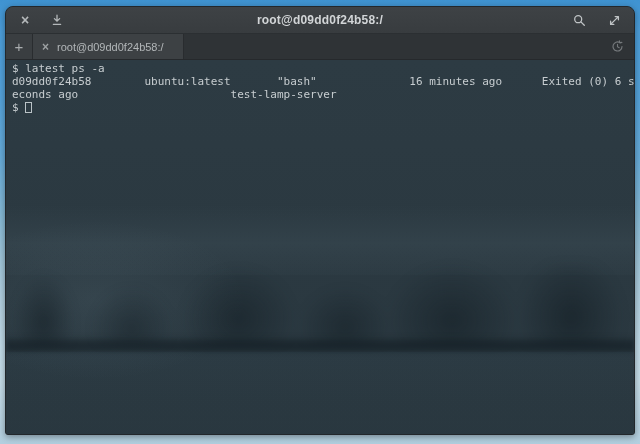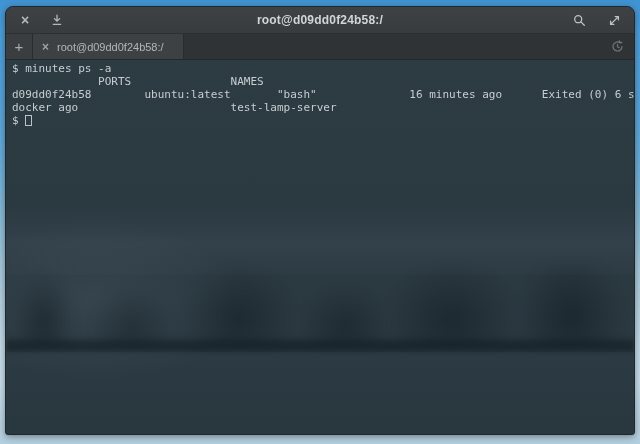--- a/index.html
+++ b/index.html
@@ -169,22 +169,21 @@
     </div>
 
     <div class="terminal">
       <div class="wp wp-haze"></div>
       <div class="wp wp-glow"></div>
       <div class="wp wp-trees"></div>
       <div class="wp wp-ground"></div>
       <div class="wp wp-lower"></div>
 
       <div class="term-text">
-        <div class="term-line">$ minutes ps -a</div>
-        <div class="term-line">             PORTS               NAMES</div>
+        <div class="term-line">$ latest ps -a</div>
         <div class="term-line">d09dd0f24b58        ubuntu:latest       "bash"              16 minutes ago      Exited (0) 6 s</div>
-        <div class="term-line">docker ago                       test-lamp-server</div>
+        <div class="term-line">econds ago                       test-lamp-server</div>
         <div class="term-line"><span>$ </span><span class="cursor"></span></div>
       </div>
     </div>
 
   </div>
 </div>
 
 </body></html>

